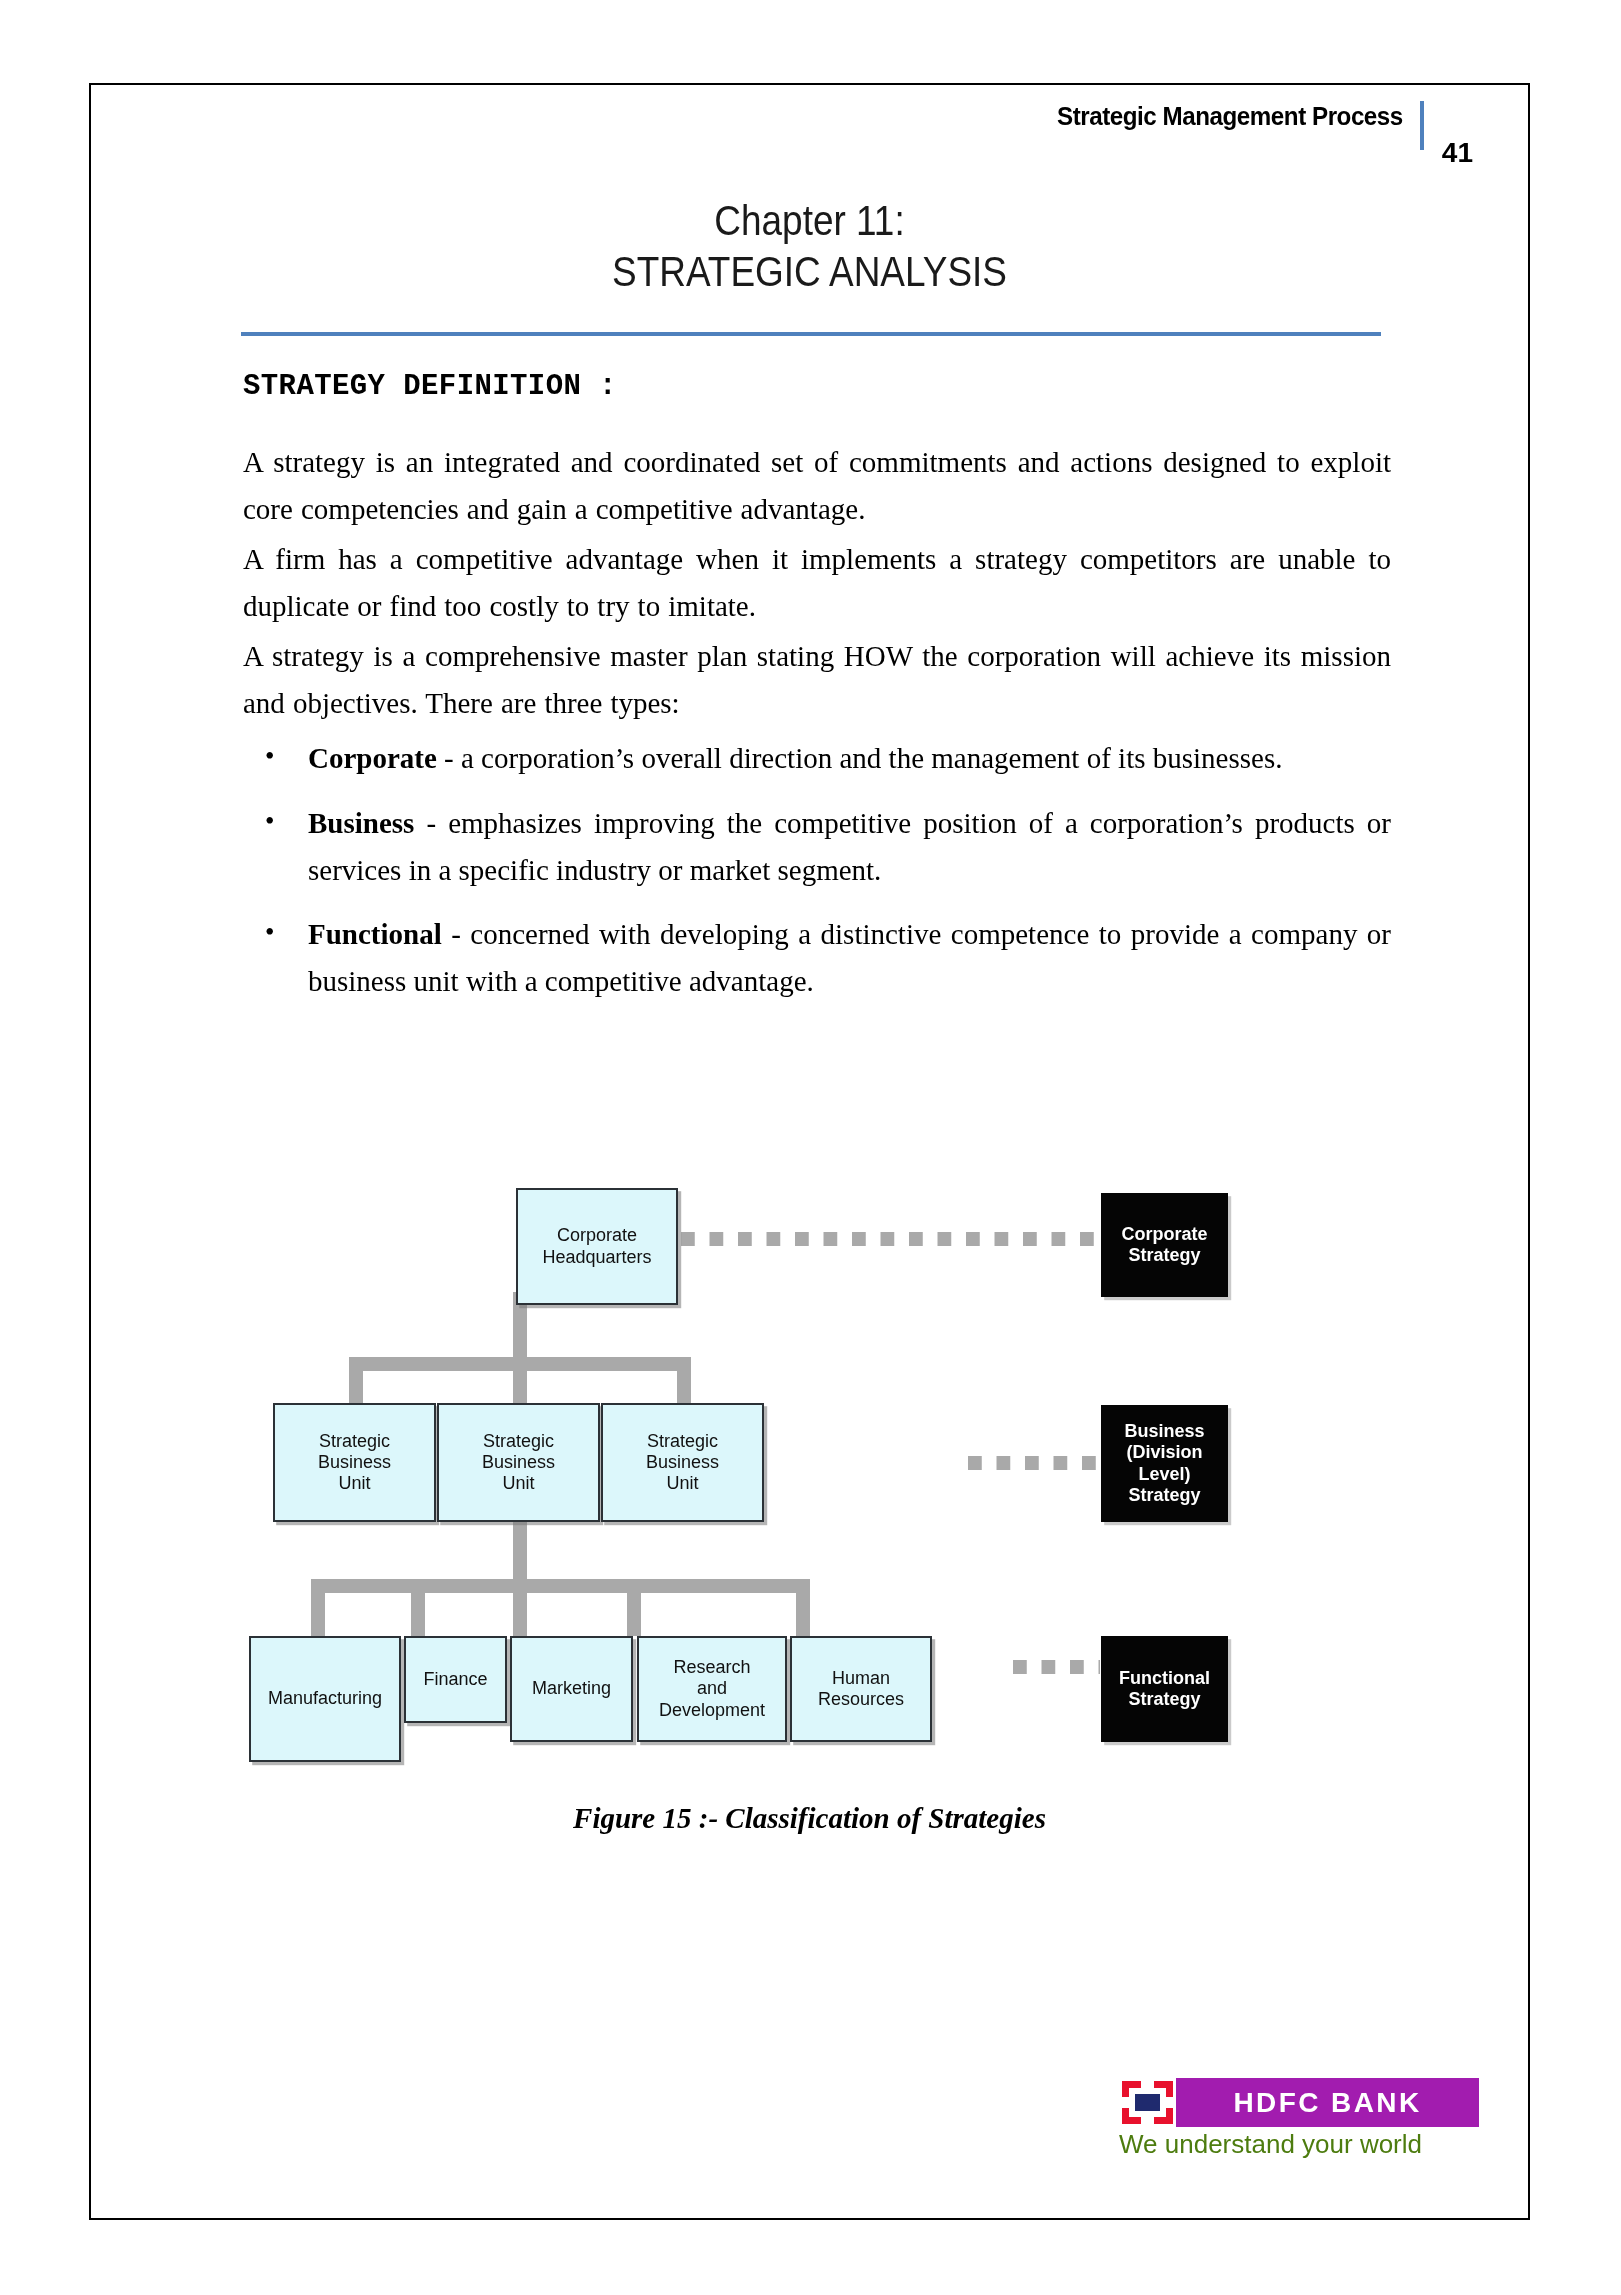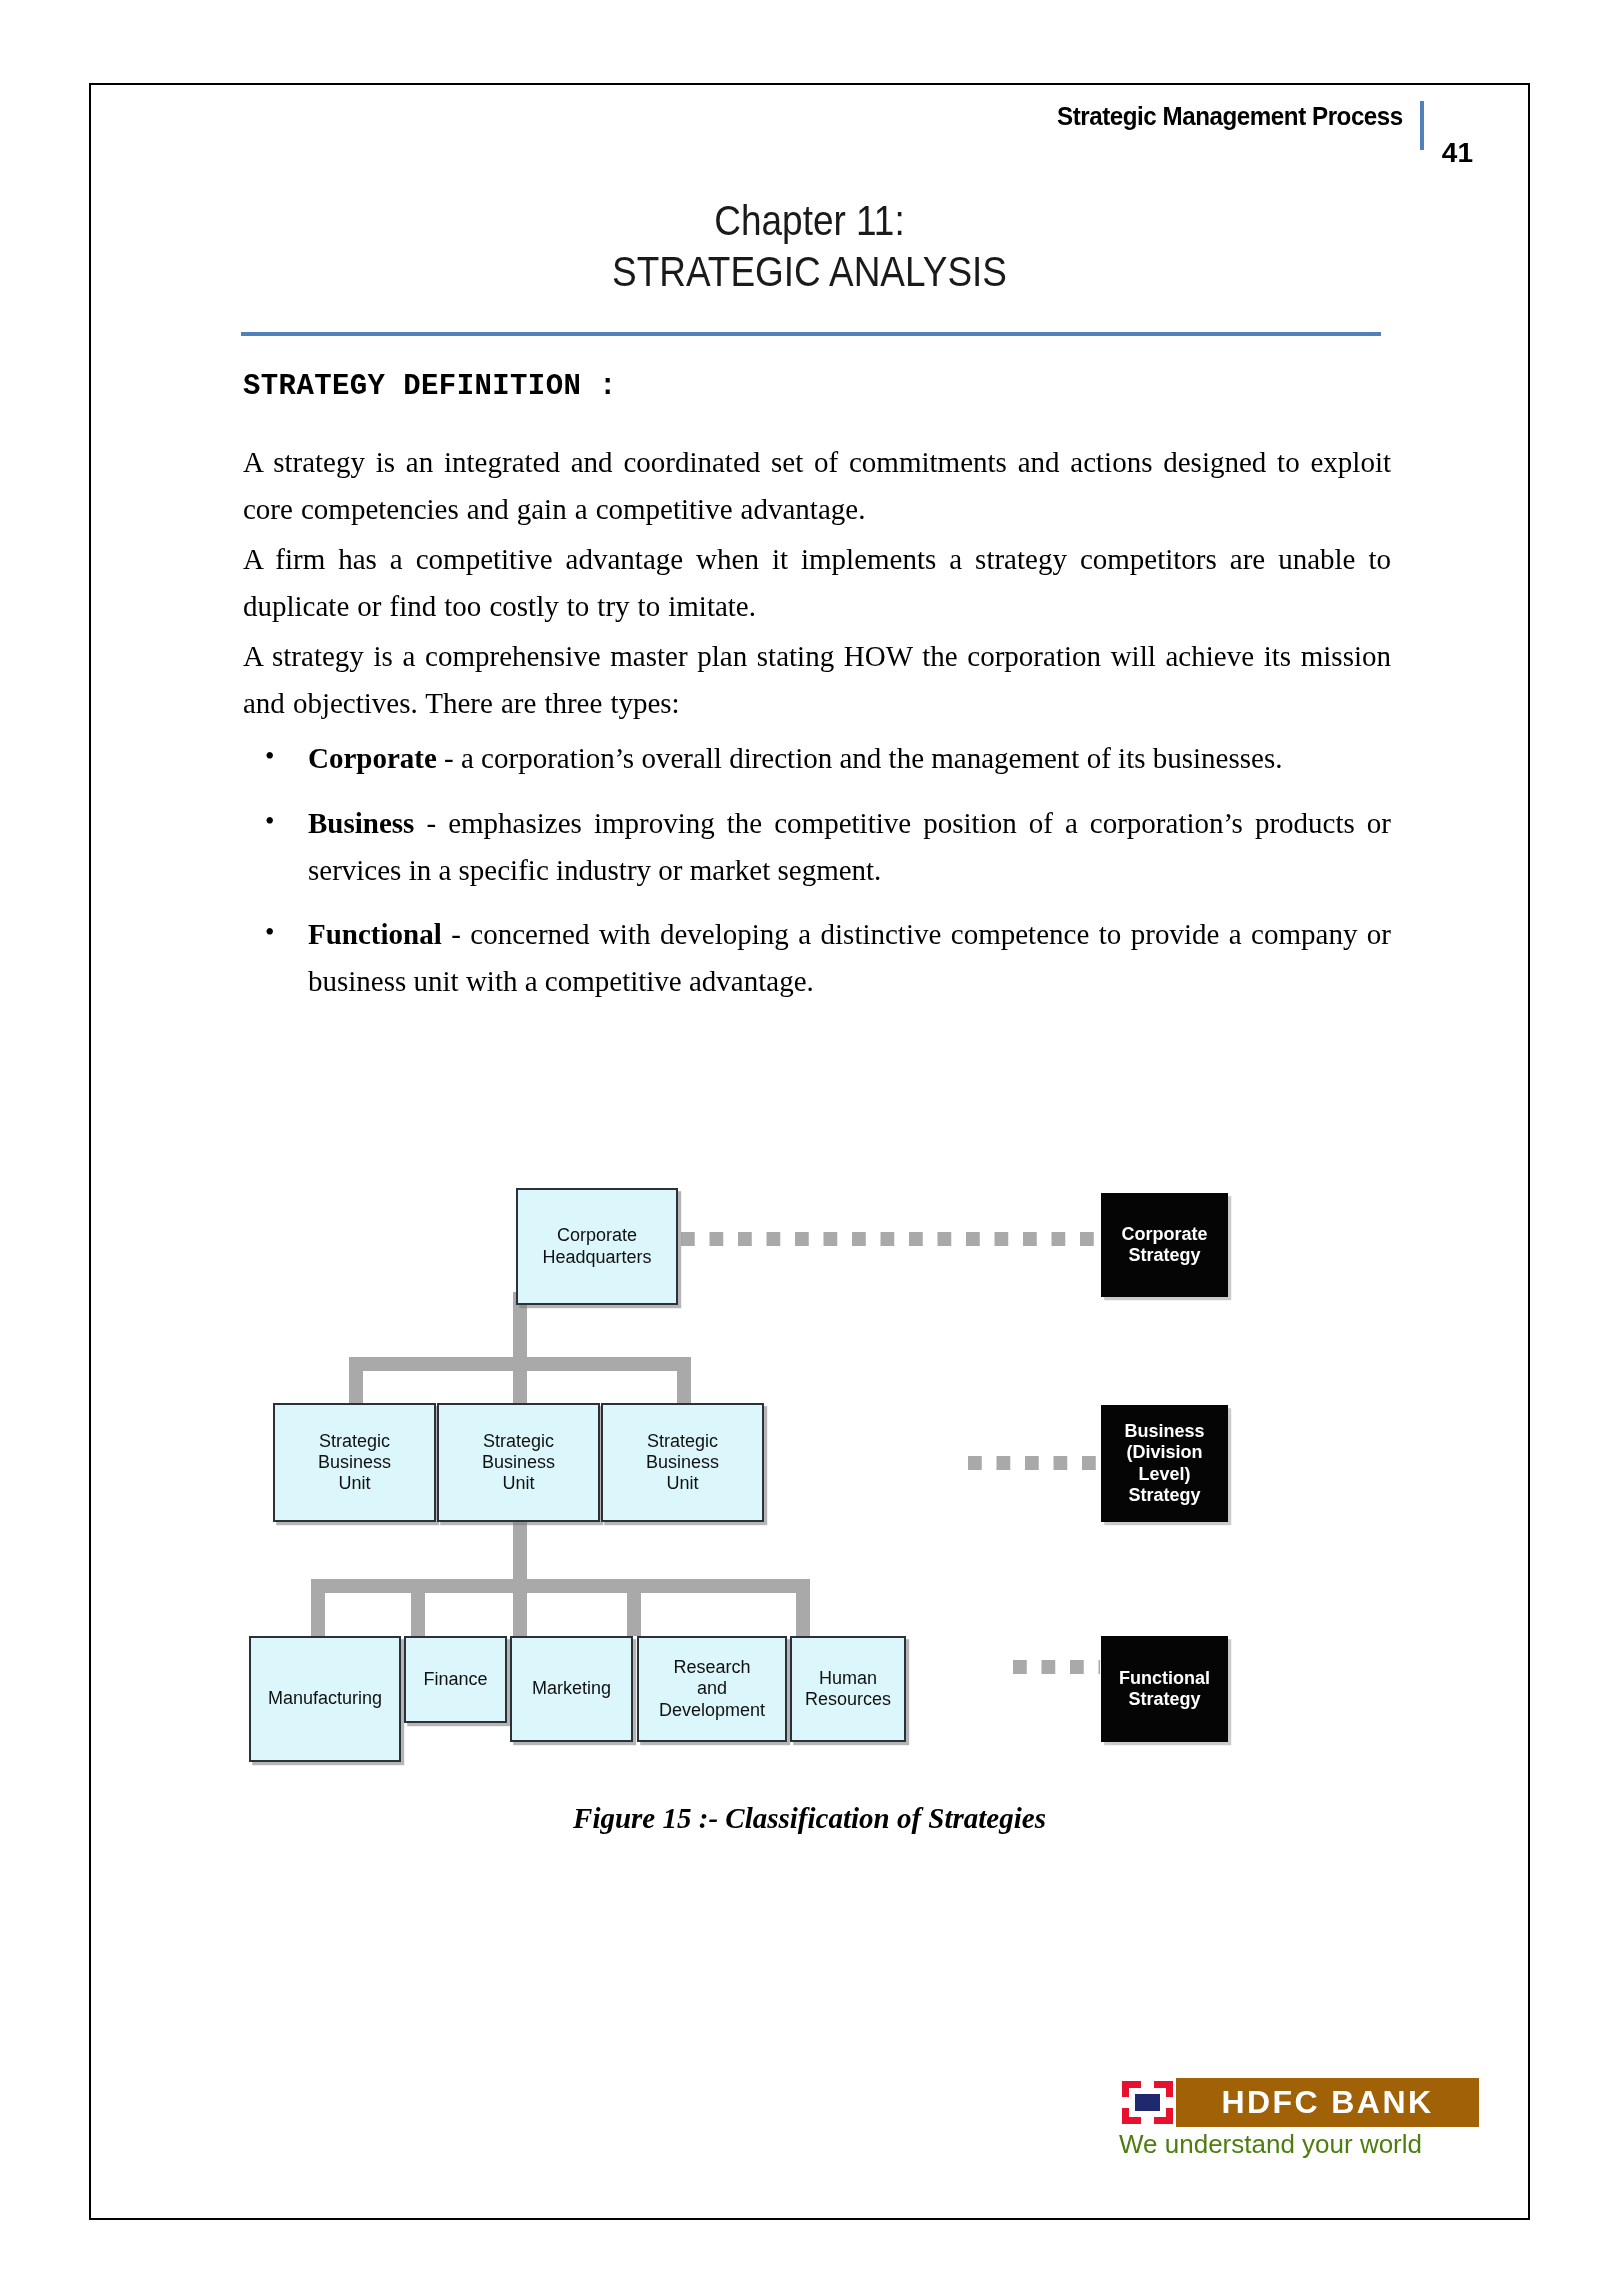--- a/index.html
+++ b/index.html
@@ -243,28 +243,28 @@
   #logo-mark .core {
     position: absolute;
     left: 16px;
     top: 16px;
     width: 25px;
     height: 17.4px;
     background: #1f2a6e;
   }
   #logo-wordmark {
     flex: 1;
-    background: #a16207;
+    background: #a21caf;
     display: flex;
     align-items: center;
     justify-content: center;
     color: #ffffff;
     font-family: "Liberation Sans", "DejaVu Sans", sans-serif;
     font-weight: bold;
-    font-size: 32px;
+    font-size: 28px;
     letter-spacing: 2.4px;
   }
   #logo-tagline {
     position: absolute;
     left: 0;
     top: 51px;
     width: 100%;
     text-align: left;
     font-family: "Liberation Sans", "DejaVu Sans", sans-serif;
     font-size: 26px;
@@ -337,21 +337,21 @@
 
       <div class="node unit" style="left:24px; top:226px; width:163px; height:119px;">Strategic<br>Business<br>Unit</div>
       <div class="node unit" style="left:188px; top:226px; width:163px; height:119px;">Strategic<br>Business<br>Unit</div>
       <div class="node unit" style="left:352px; top:226px; width:163px; height:119px;">Strategic<br>Business<br>Unit</div>
       <div class="node strategy" style="left:852px; top:228px; width:127px; height:117px;">Business<br>(Division<br>Level)<br>Strategy</div>
 
       <div class="node unit" style="left:0px; top:459px; width:152px; height:126px;">Manufacturing</div>
       <div class="node unit" style="left:155px; top:459px; width:103px; height:87px;">Finance</div>
       <div class="node unit" style="left:261px; top:459px; width:123px; height:106px;">Marketing</div>
       <div class="node unit" style="left:388px; top:459px; width:150px; height:106px;">Research<br>and<br>Development</div>
-      <div class="node unit" style="left:541px; top:459px; width:116px; height:106px;text-align:center;">Human<br>Resources</div>
+      <div class="node unit" style="left:541px; top:459px; width:142px; height:106px;text-align:center;">Human<br>Resources</div>
       <div class="node strategy" style="left:852px; top:459px; width:127px; height:106px;">Functional<br>Strategy</div>
     </div>
 
     <div id="figure-caption">Figure 15 :- Classification of Strategies</div>
   </div>
 
   <div id="hdfc-logo">
     <div id="logo-row">
       <div id="logo-mark">
         <span class="frame-seg" style="left:3.2px;  top:3.2px;  width:19px; height:7.1px;"></span>

